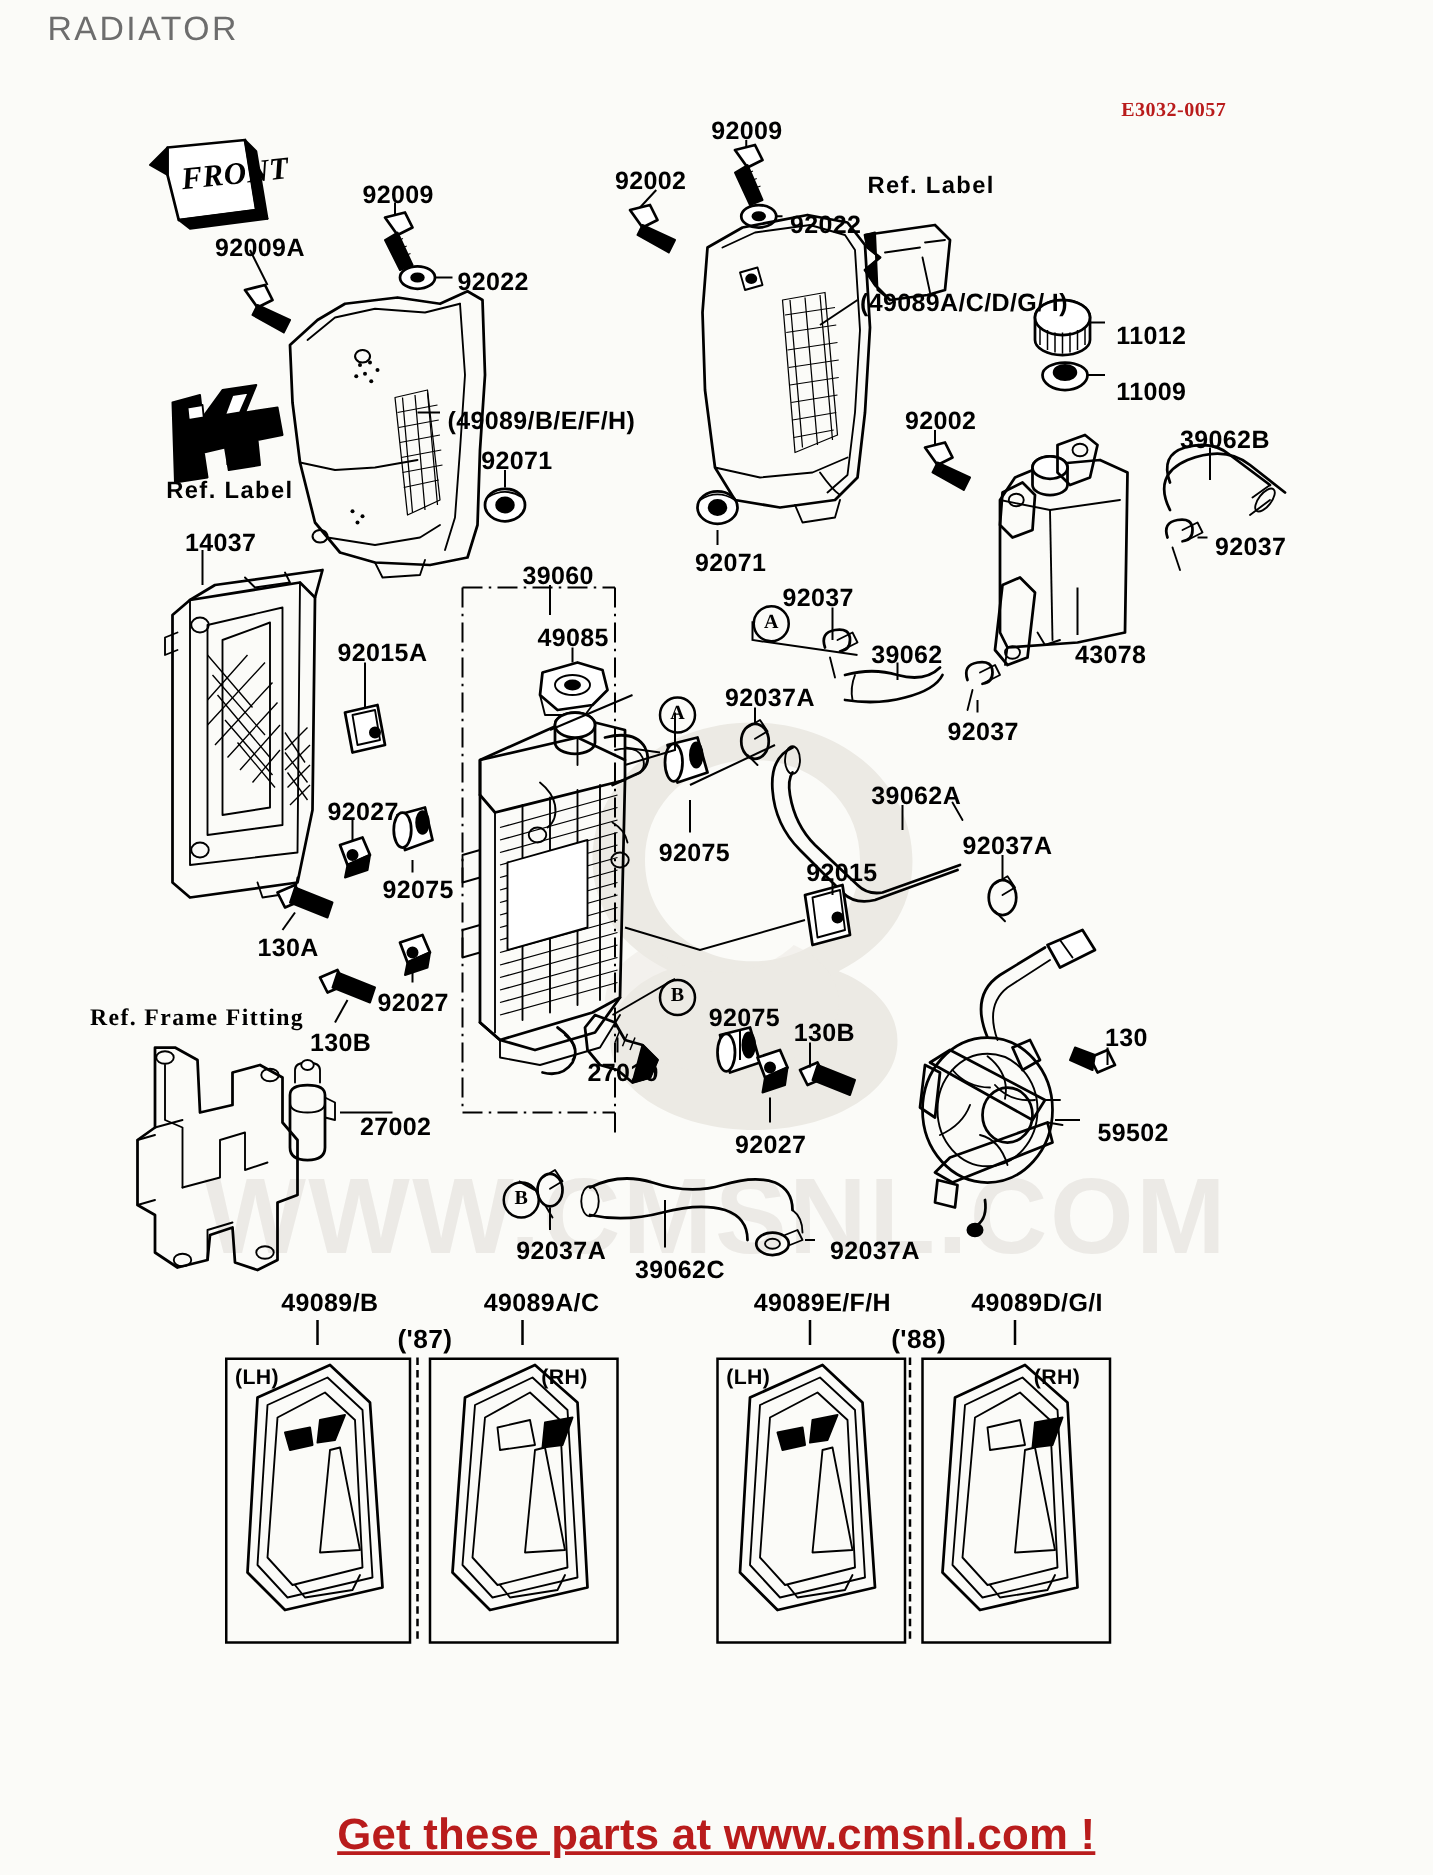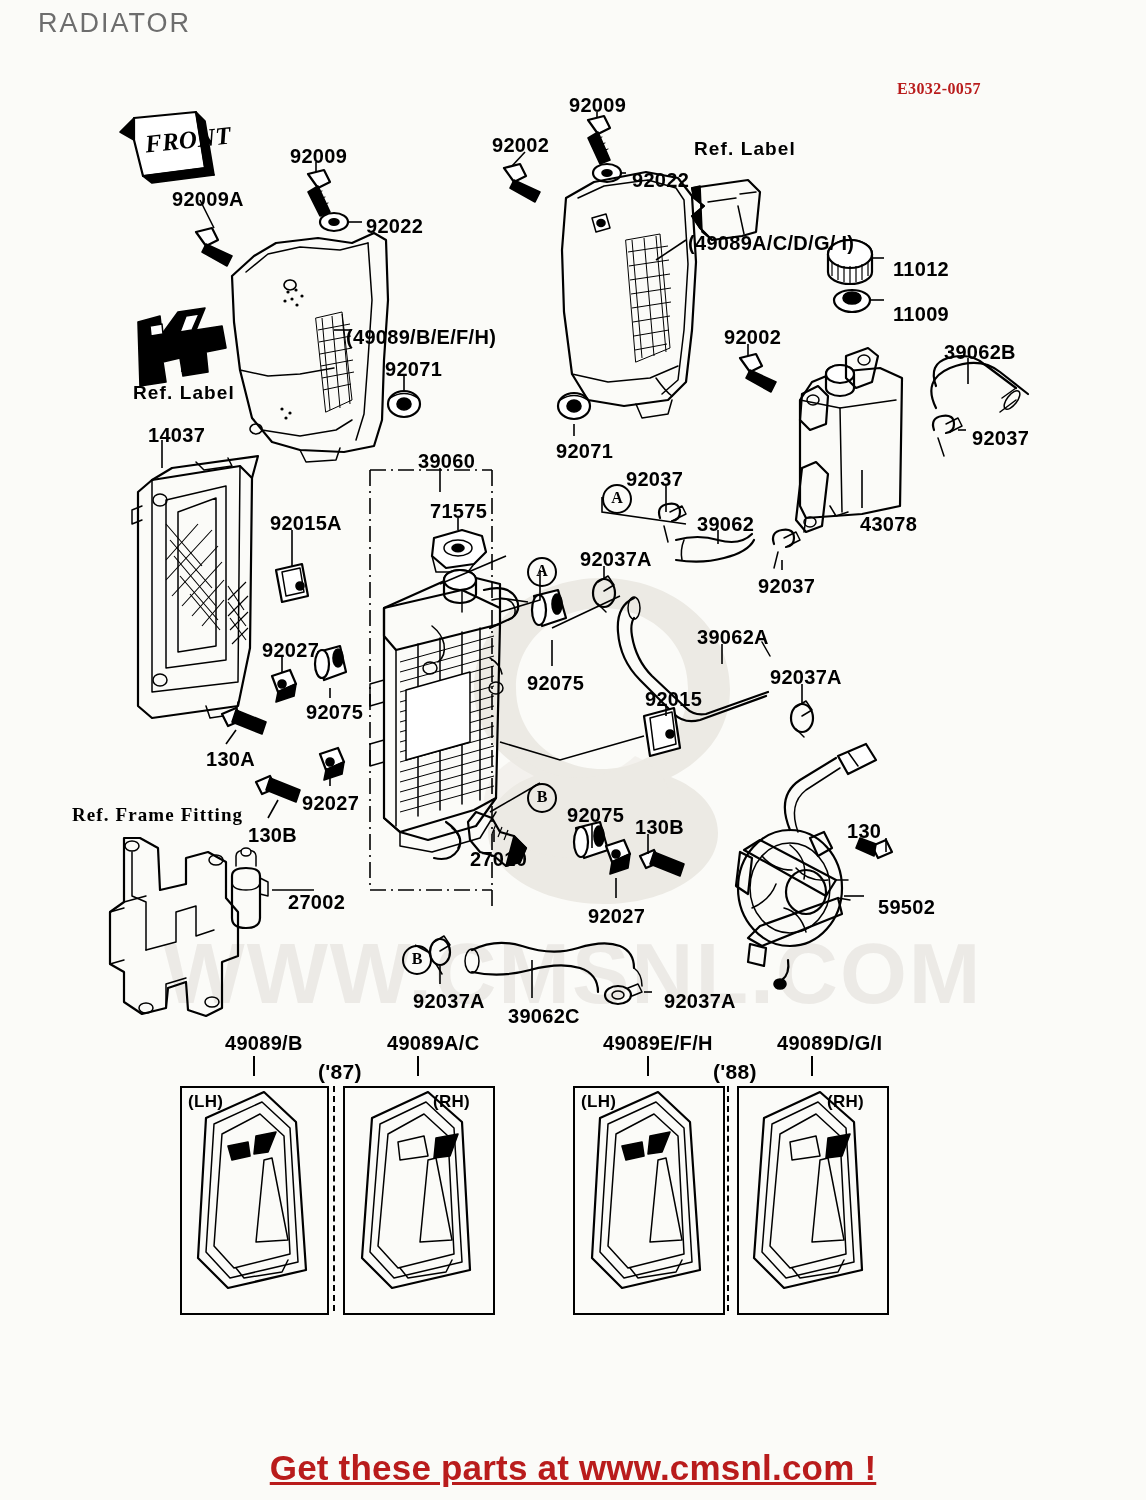--- a/index.html
+++ b/index.html
@@ -616,46 +616,46 @@
       <div class="lbl" style="left: 492px; top: 134px;">92002</div>
       <div class="lbl" style="left: 569px; top: 94px;">92009</div>
       <div class="lbl" style="left: 632px; top: 169px;">92022</div>
       <div class="lbl" style="left: 688px; top: 232px;">(49089A/C/D/G/ I)</div>
       <div class="lbl" style="left: 893px; top: 258px;">11012</div>
       <div class="lbl" style="left: 893px; top: 303px;">11009</div>
       <div class="lbl" style="left: 944px; top: 341px;">39062B</div>
       <div class="lbl" style="left: 972px; top: 427px;">92037</div>
       <div class="lbl" style="left: 724px; top: 326px;">92002</div>
       <div class="lbl" style="left: 860px; top: 513px;">43078</div>
-      <div class="lbl" style="left: 346px; top: 326px;">(49089/B/E/F/H)</div>
+      <div class="lbl" style="left: 358px; top: 326px;">(49089/B/E/F/H)</div>
       <div class="lbl" style="left: 385px; top: 358px;">92071</div>
       <div class="lbl" style="left: 556px; top: 440px;">92071</div>
       <div class="lbl" style="left: 148px; top: 424px;">14037</div>
       <div class="lbl" style="left: 270px; top: 512px;">92015A</div>
       <div class="lbl" style="left: 262px; top: 639px;">92027</div>
       <div class="lbl" style="left: 306px; top: 701px;">92075</div>
       <div class="lbl" style="left: 206px; top: 748px;">130A</div>
       <div class="lbl" style="left: 302px; top: 792px;">92027</div>
       <div class="lbl" style="left: 248px; top: 824px;">130B</div>
       <div class="lbl" style="left: 418px; top: 450px;">39060</div>
-      <div class="lbl" style="left: 430px; top: 500px;">71575</div>
+      <div class="lbl" style="left: 430px; top: 500px;">49085</div>
       <div class="lbl" style="left: 626px; top: 468px;">92037</div>
       <div class="lbl" style="left: 697px; top: 513px;">39062</div>
       <div class="lbl" style="left: 758px; top: 575px;">92037</div>
       <div class="lbl" style="left: 580px; top: 548px;">92037A</div>
       <div class="lbl" style="left: 697px; top: 626px;">39062A</div>
       <div class="lbl" style="left: 770px; top: 666px;">92037A</div>
       <div class="lbl" style="left: 527px; top: 672px;">92075</div>
       <div class="lbl" style="left: 645px; top: 688px;">92015</div>
       <div class="lbl" style="left: 567px; top: 804px;">92075</div>
       <div class="lbl" style="left: 635px; top: 816px;">130B</div>
       <div class="lbl" style="left: 588px; top: 905px;">92027</div>
       <div class="lbl" style="left: 470px; top: 848px;">27010</div>
       <div class="lbl" style="left: 288px; top: 891px;">27002</div>
-      <div class="lbl" style="left: 847px; top: 820px;">130</div>
+      <div class="lbl" style="left: 884px; top: 820px;">130</div>
       <div class="lbl" style="left: 878px; top: 896px;">59502</div>
       <div class="lbl" style="left: 413px; top: 990px;">92037A</div>
       <div class="lbl" style="left: 508px; top: 1005px;">39062C</div>
       <div class="lbl" style="left: 664px; top: 990px;">92037A</div>
     </div>
   <div id="circle-layer">
       <div class="circ" style="left: 527px; top: 557px;">A</div>
       <div class="circ" style="left: 602px; top: 484px;">A</div>
       <div class="circ" style="left: 527px; top: 783px;">B</div>
       <div class="circ" style="left: 402px; top: 945px;">B</div>

